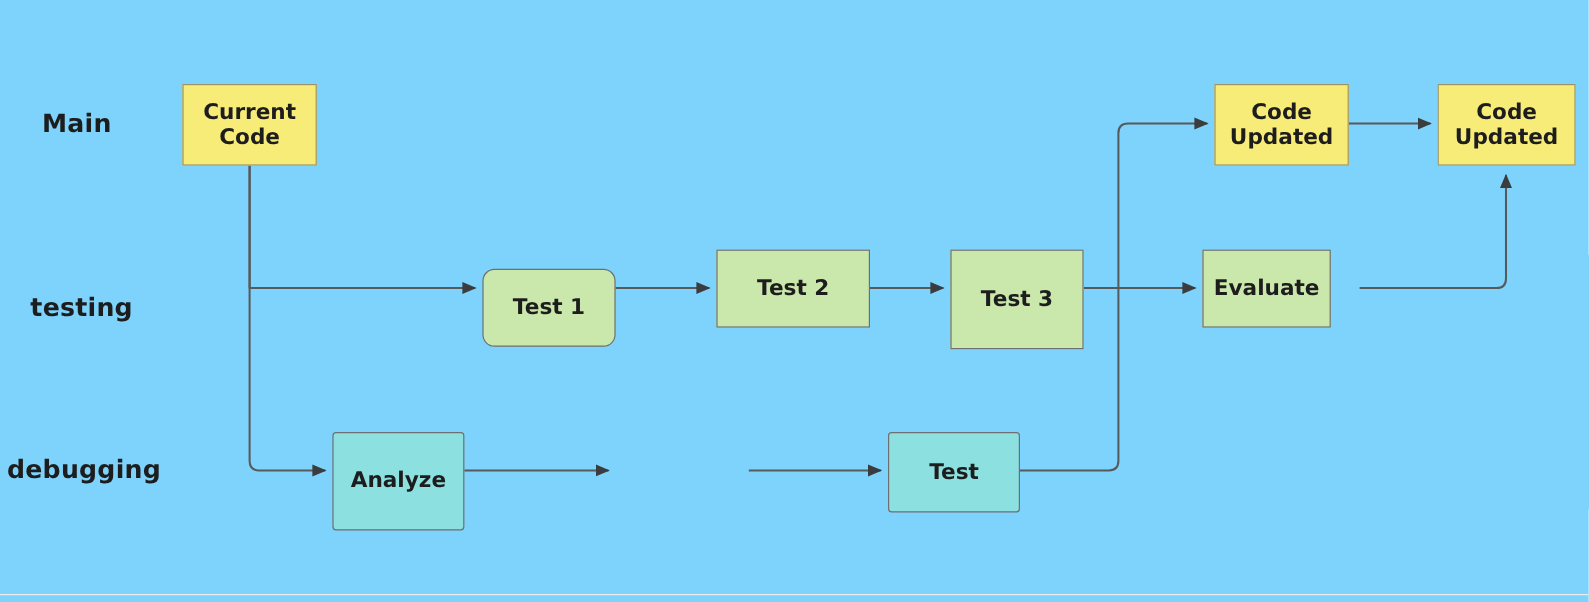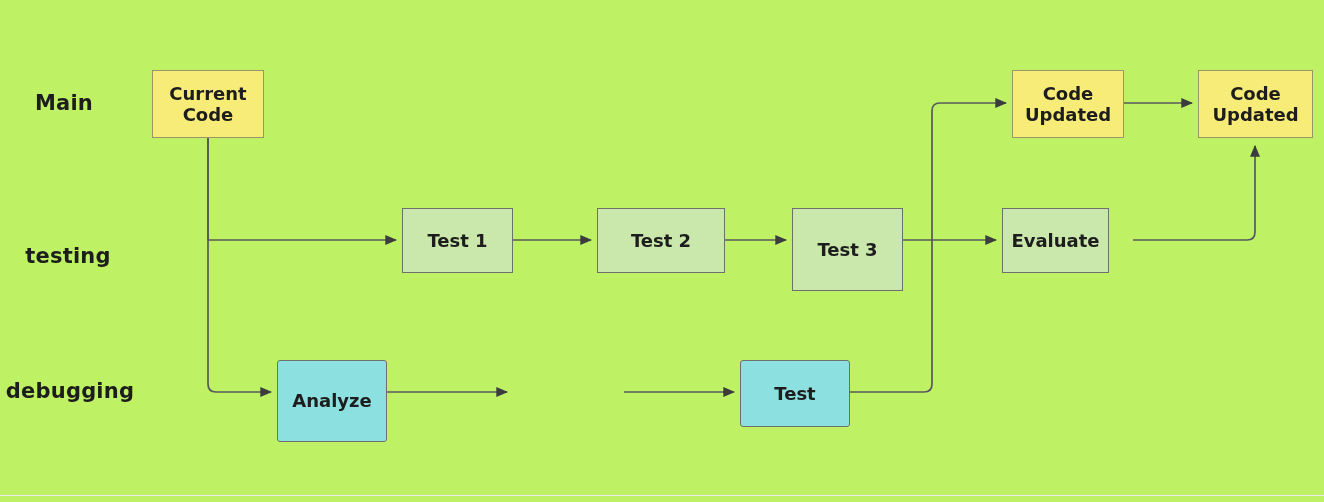--- a/index.html
+++ b/index.html
@@ -7,21 +7,21 @@
     padding: 0;
     background: #ffffff;
   }
   body {
     font-family: "DejaVu Sans", "Liberation Sans", sans-serif;
   }
   #canvas {
     position: relative;
     width: 1324px;
     height: 502px;
-    background: #bef264;
+    background: #7dd3fc;
     overflow: hidden;
   }
   #wires {
     position: absolute;
     left: 0;
     top: 0;
     width: 1324px;
     height: 502px;
   }
   .lane-label {
@@ -91,21 +91,21 @@
 
   <div class="node yellow" style="left:152px; top:70px; width:112px; height:68px;">Current
 Code</div>
 
   <div class="node yellow" style="left:1012px; top:70px; width:112px; height:68px;">Code
 Updated</div>
 
   <div class="node yellow" style="left:1198px; top:70px; width:115px; height:68px;">Code
 Updated</div>
 
-  <div class="node green" style="left:402px; top:208px; width:111px; height:65px;">Test 1</div>
+  <div class="node green" style="left:402px; top:224px; width:111px; height:65px;border-radius:10px;">Test 1</div>
 
   <div class="node green" style="left:597px; top:208px; width:128px; height:65px;">Test 2</div>
 
   <div class="node green" style="left:792px; top:208px; width:111px; height:83px;">Test 3</div>
 
   <div class="node green" style="left:1002px; top:208px; width:107px; height:65px;">Evaluate</div>
 
   <div class="node cyan" style="left:277px; top:360px; width:110px; height:82px;">Analyze</div>
 
 

